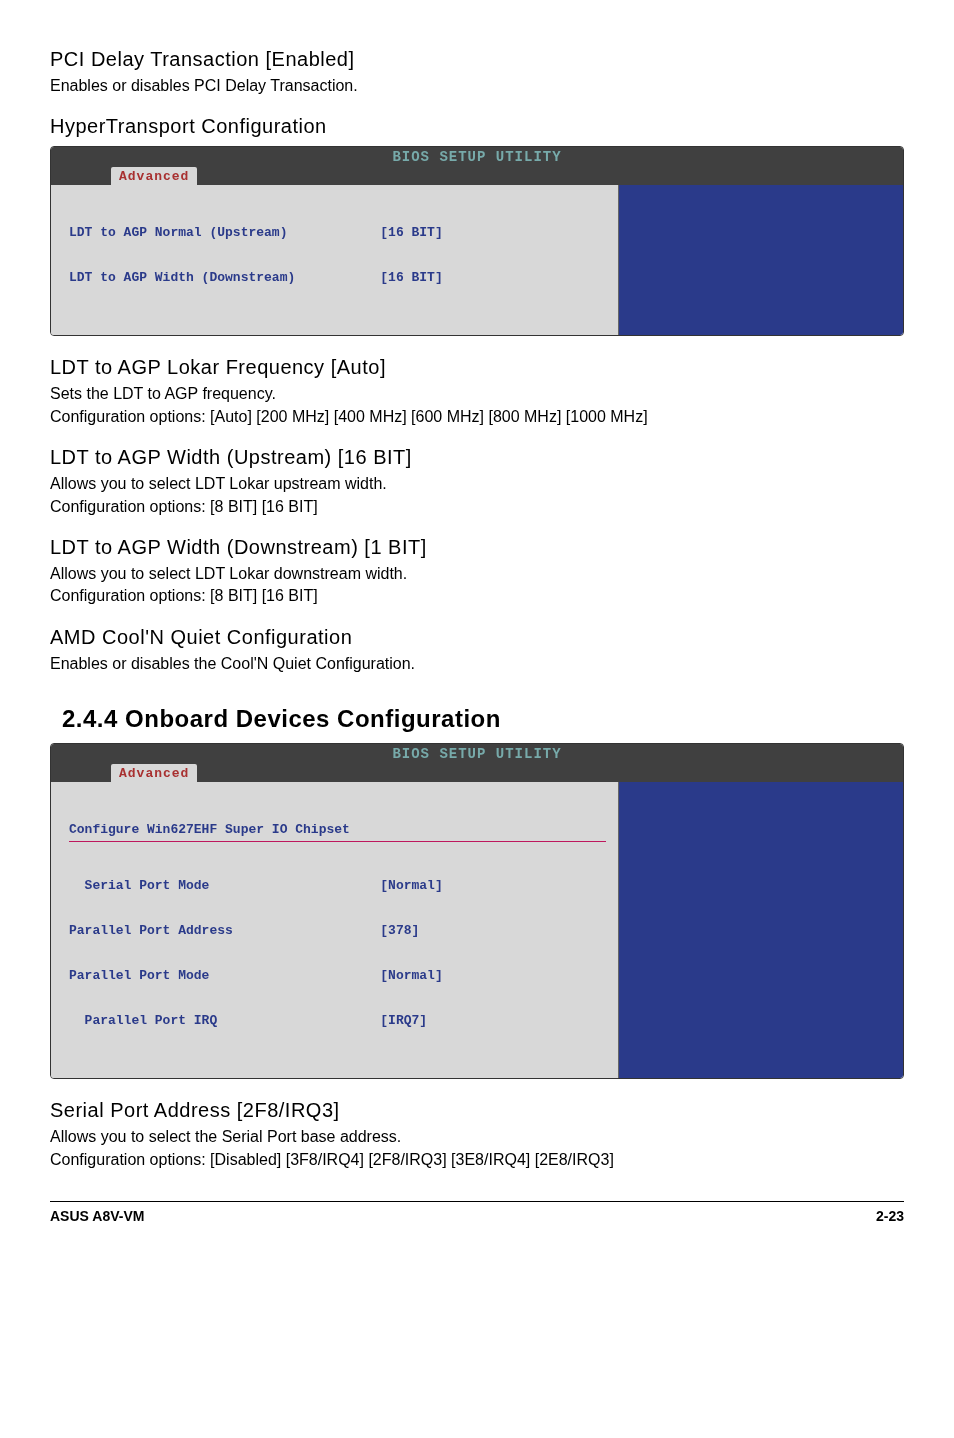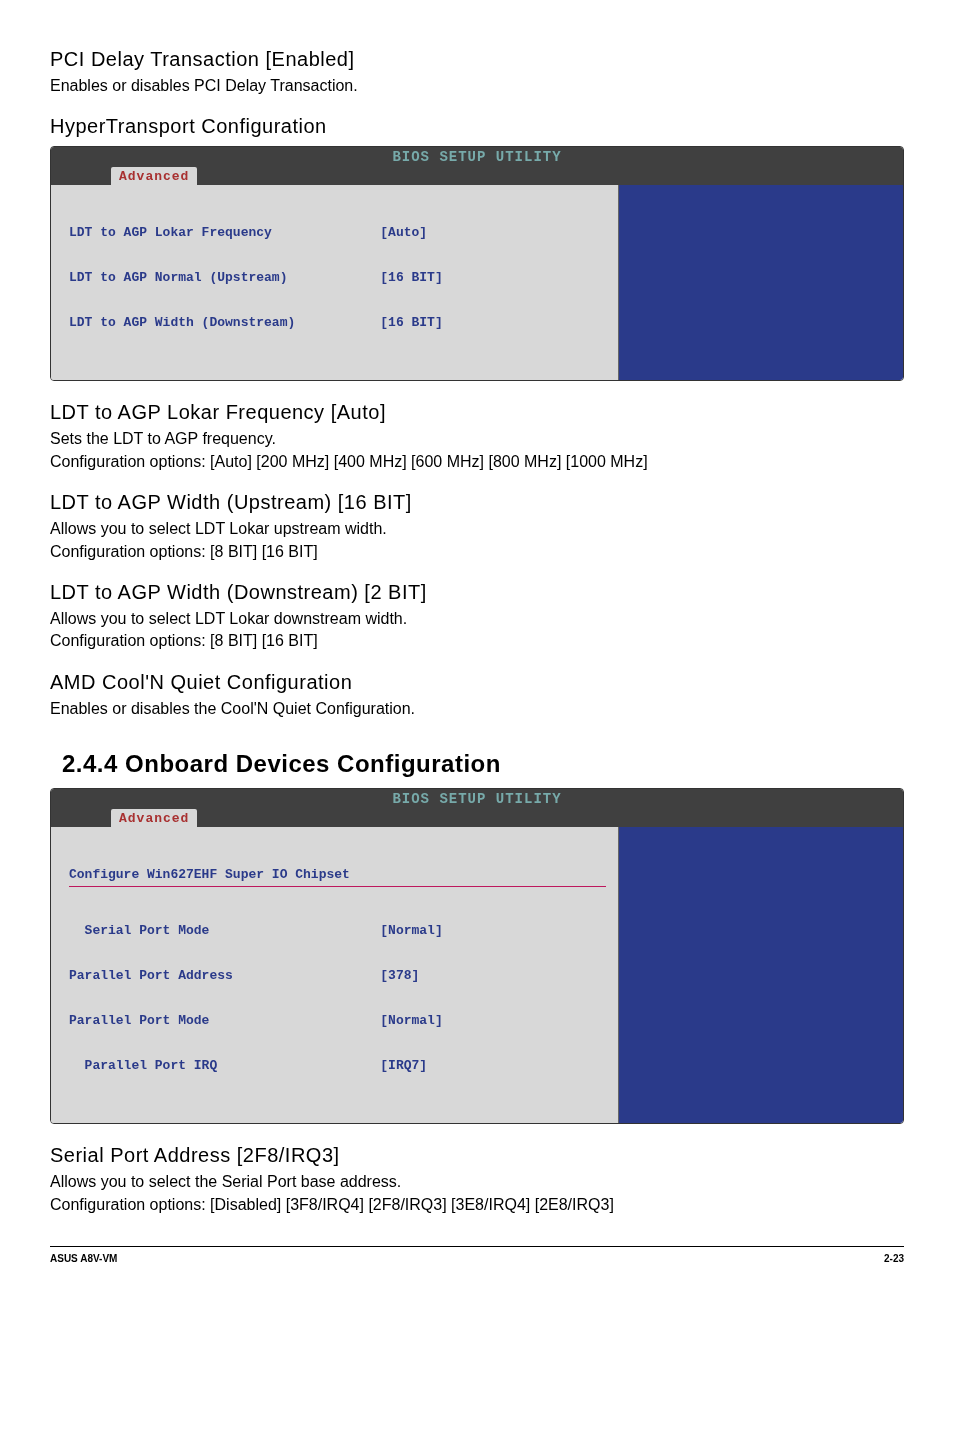--- a/index.html
+++ b/index.html
@@ -93,43 +93,39 @@
     border-bottom: 1px solid #be185d;
     padding-bottom: 4px;
     margin-bottom: 6px;
   }
   .footer {
     display:flex;
     justify-content: space-between;
     border-top: 1px solid #000;
     margin-top: 30px;
     padding-top: 6px;
-    font-size: 10px;
+    font-size: 14px;
     font-weight: bold;
   }
 </style>
 </head>
 <body>
 
 <div class="heading1">PCI Delay Transaction [Enabled]</div>
 <div class="body-text">Enables or disables  PCI Delay Transaction.</div>
 
 <div class="heading1">HyperTransport Configuration</div>
 
 <div class="bios-box">
   <div class="bios-title-bar">
     <span class="tt">BIOS SETUP UTILITY</span>
     <span class="bios-tab">Advanced</span>
   </div>
   <div class="bios-body">
     <div class="bios-left">
-      <div class="bios-row">
-        <span class="bios-label">LDT to AGP Lokar Frequency</span>
-        <span class="bios-value">[Auto]</span>
-      </div>
       <div class="bios-row">
         <span class="bios-label">LDT to AGP Normal (Upstream)</span>
         <span class="bios-value">[16 BIT]</span>
       </div>
       <div class="bios-row">
         <span class="bios-label">LDT to AGP Width (Downstream)</span>
         <span class="bios-value">[16 BIT]</span>
       </div>
     </div>
     <div class="bios-right"></div>
@@ -137,21 +133,21 @@
 </div>
 
 <div class="heading1">LDT to AGP Lokar Frequency [Auto]</div>
 <div class="body-text" style="white-space:pre-line">Sets the LDT to AGP frequency.
 Configuration options: [Auto] [200 MHz] [400 MHz] [600 MHz] [800 MHz] [1000 MHz]</div>
 
 <div class="heading1">LDT to AGP Width (Upstream) [16 BIT]</div>
 <div class="body-text" style="white-space:pre-line">Allows you to select LDT Lokar upstream width.
 Configuration options: [8 BIT] [16 BIT]</div>
 
-<div class="heading1">LDT to AGP Width (Downstream) [2 BIT]</div>
+<div class="heading1">LDT to AGP Width (Downstream) [1 BIT]</div>
 <div class="body-text" style="white-space:pre-line">Allows you to select LDT Lokar downstream width.
 Configuration options: [8 BIT] [16 BIT]</div>
 
 <div class="heading1">AMD Cool'N Quiet Configuration</div>
 <div class="body-text">Enables or disables the Cool'N Quiet Configuration.</div>
 
 <div class="heading-sec">2.4.4   Onboard Devices Configuration</div>
 
 <div class="bios-box">
   <div class="bios-title-bar">

